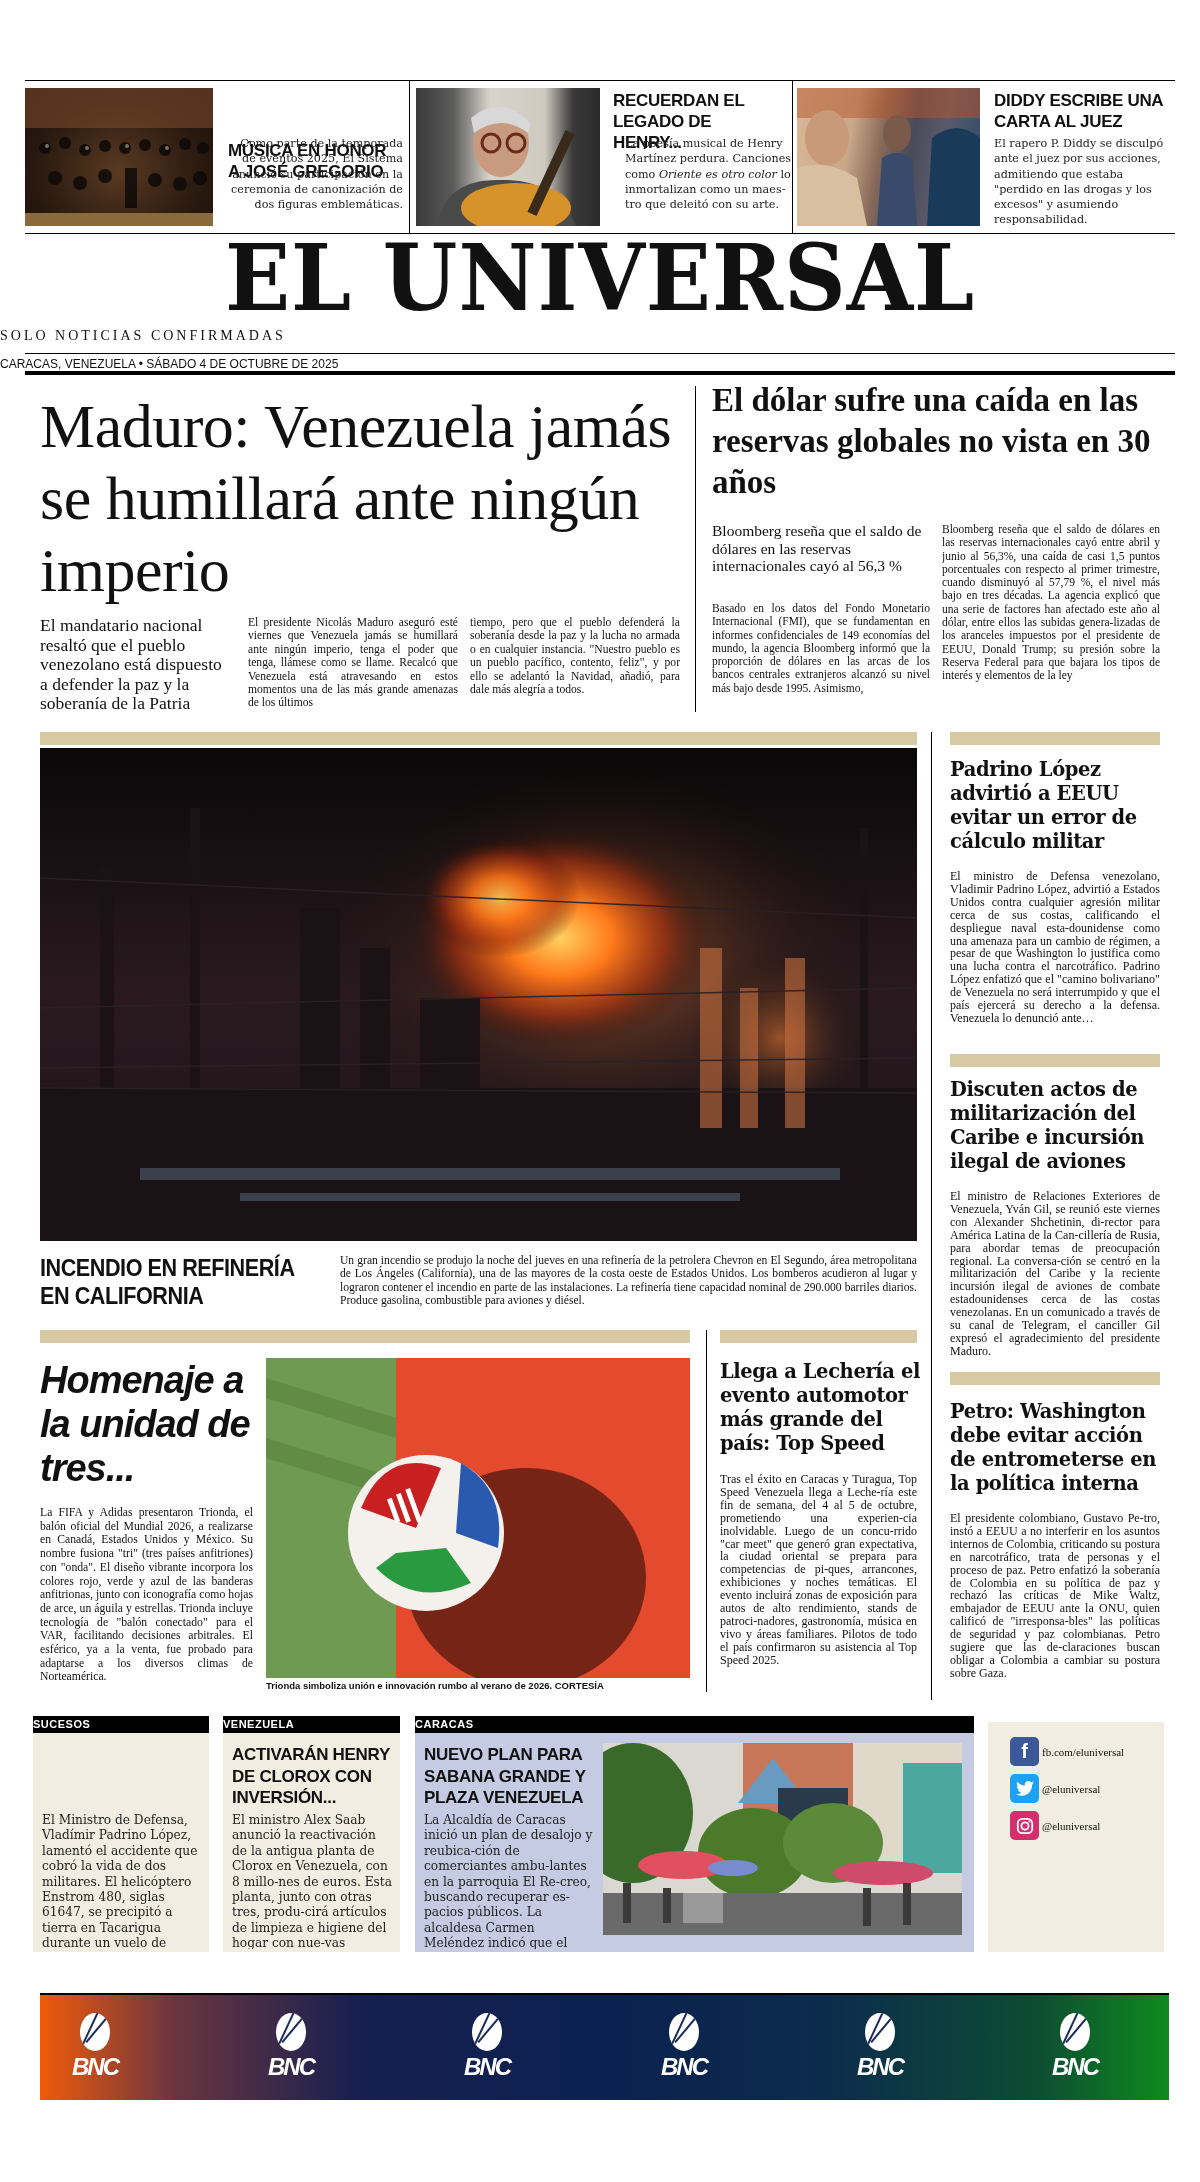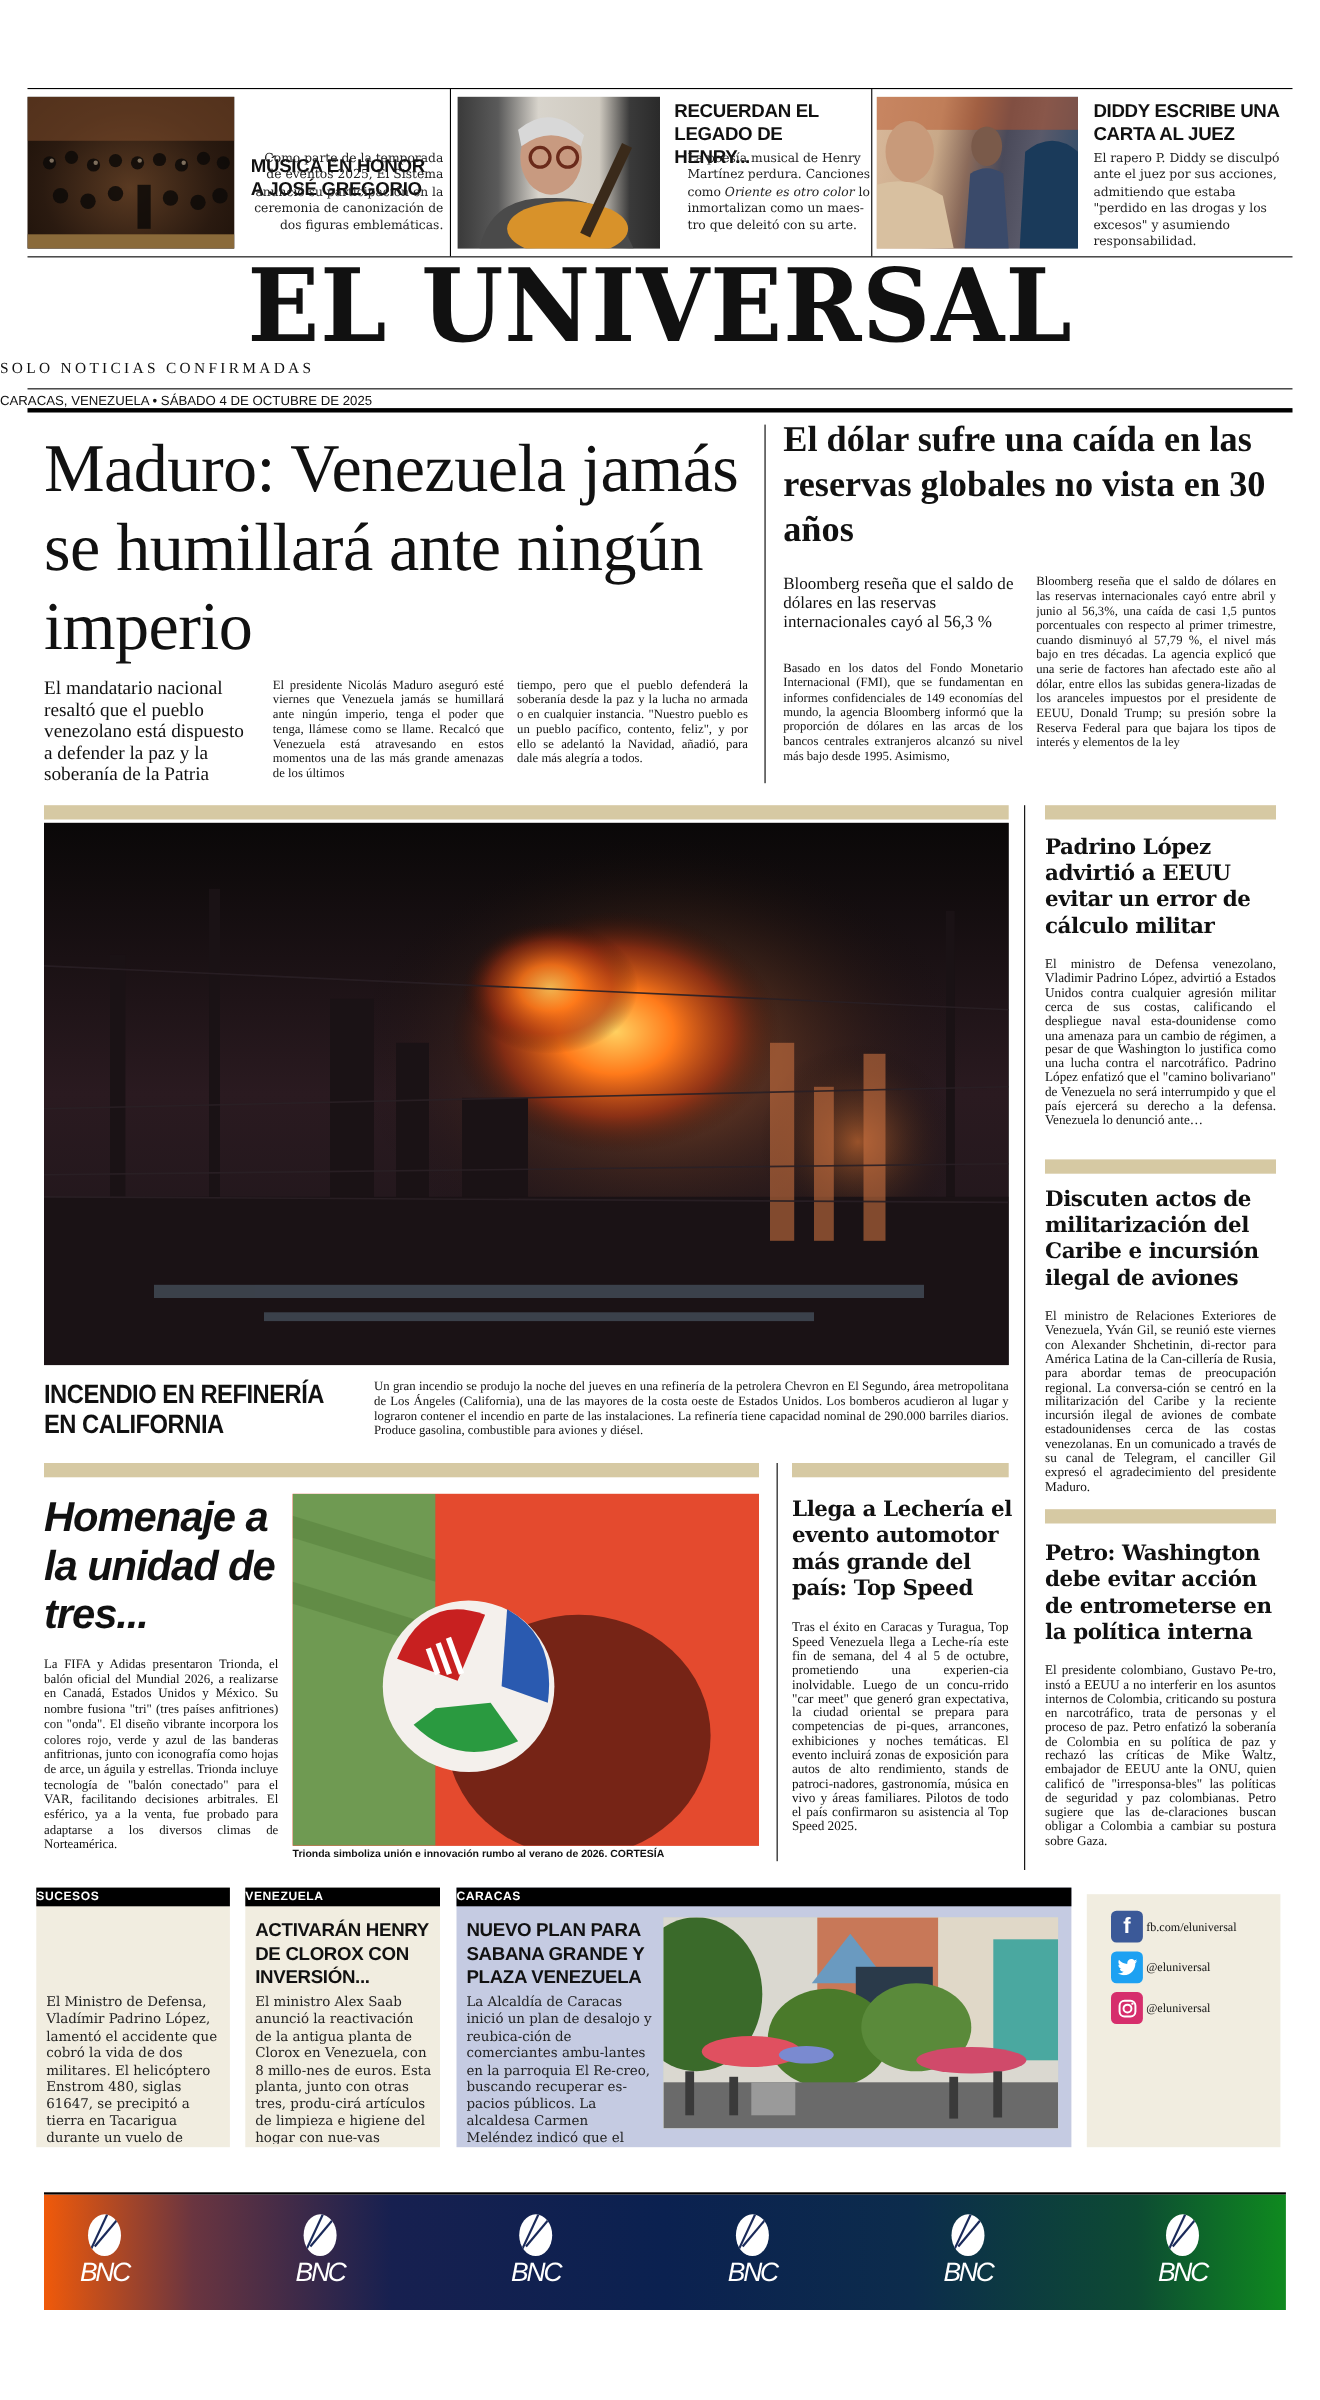--- a/index.html
+++ b/index.html
@@ -40,21 +40,21 @@
 
   .social-row { position: absolute; left: 1010px; display: flex; align-items: center; gap: 3px; font-family: "Liberation Serif", serif; font-size: 11px; }
   .social-icon { width: 29px; height: 29px; border-radius: 5px; display: flex; align-items: center; justify-content: center; color: #fff; font-family: "Liberation Sans", sans-serif; font-weight: bold; }
 
   .ad { position: absolute; left: 40px; top: 1993px; width: 1129px; height: 107px; background: linear-gradient(90deg, #f05a0a 0%, #6a3540 12%, #172050 28%, #0b2150 50%, #0c2c4c 70%, #0d4b33 88%, #0f8a1f 100%); border-top: 2px solid #000; }
   .bnc { position: absolute; top: 18px; width: 70px; height: 80px; display: flex; flex-direction: column; align-items: center; }
   .bnc-globe { width: 30px; height: 38px; border-radius: 50%; background: #fff; position: relative; overflow: hidden; }
   .bnc-globe::before, .bnc-globe::after { content: ""; position: absolute; background: #1a2a5a; width: 2px; height: 40px; top: -6px; transform: rotate(25deg); }
   .bnc-globe::before { left: 10px; }
   .bnc-globe::after { left: 18px; transform: rotate(40deg); }
-  .bnc-text { color: #fff; font-family: "Liberation Sans", sans-serif; font-weight: normal; font-style: italic; font-size: 24px; letter-spacing: -2px; margin-top: 2px; }
+  .bnc-text { color: #fff; font-family: "Liberation Sans", sans-serif; font-weight: bold; font-style: italic; font-size: 24px; letter-spacing: -2px; margin-top: 2px; }
 </style>
 </head>
 <body>
 
 <div class="hline" style="left:25px; top:80px; width:1150px; height:1px;"></div>
 <div class="hline" style="left:25px; top:233px; width:1150px; height:1px;"></div>
 <div class="vline" style="left:409px; top:80px; width:1px; height:153px;"></div>
 <div class="vline" style="left:792px; top:80px; width:1px; height:153px;"></div>
 
 <div>

